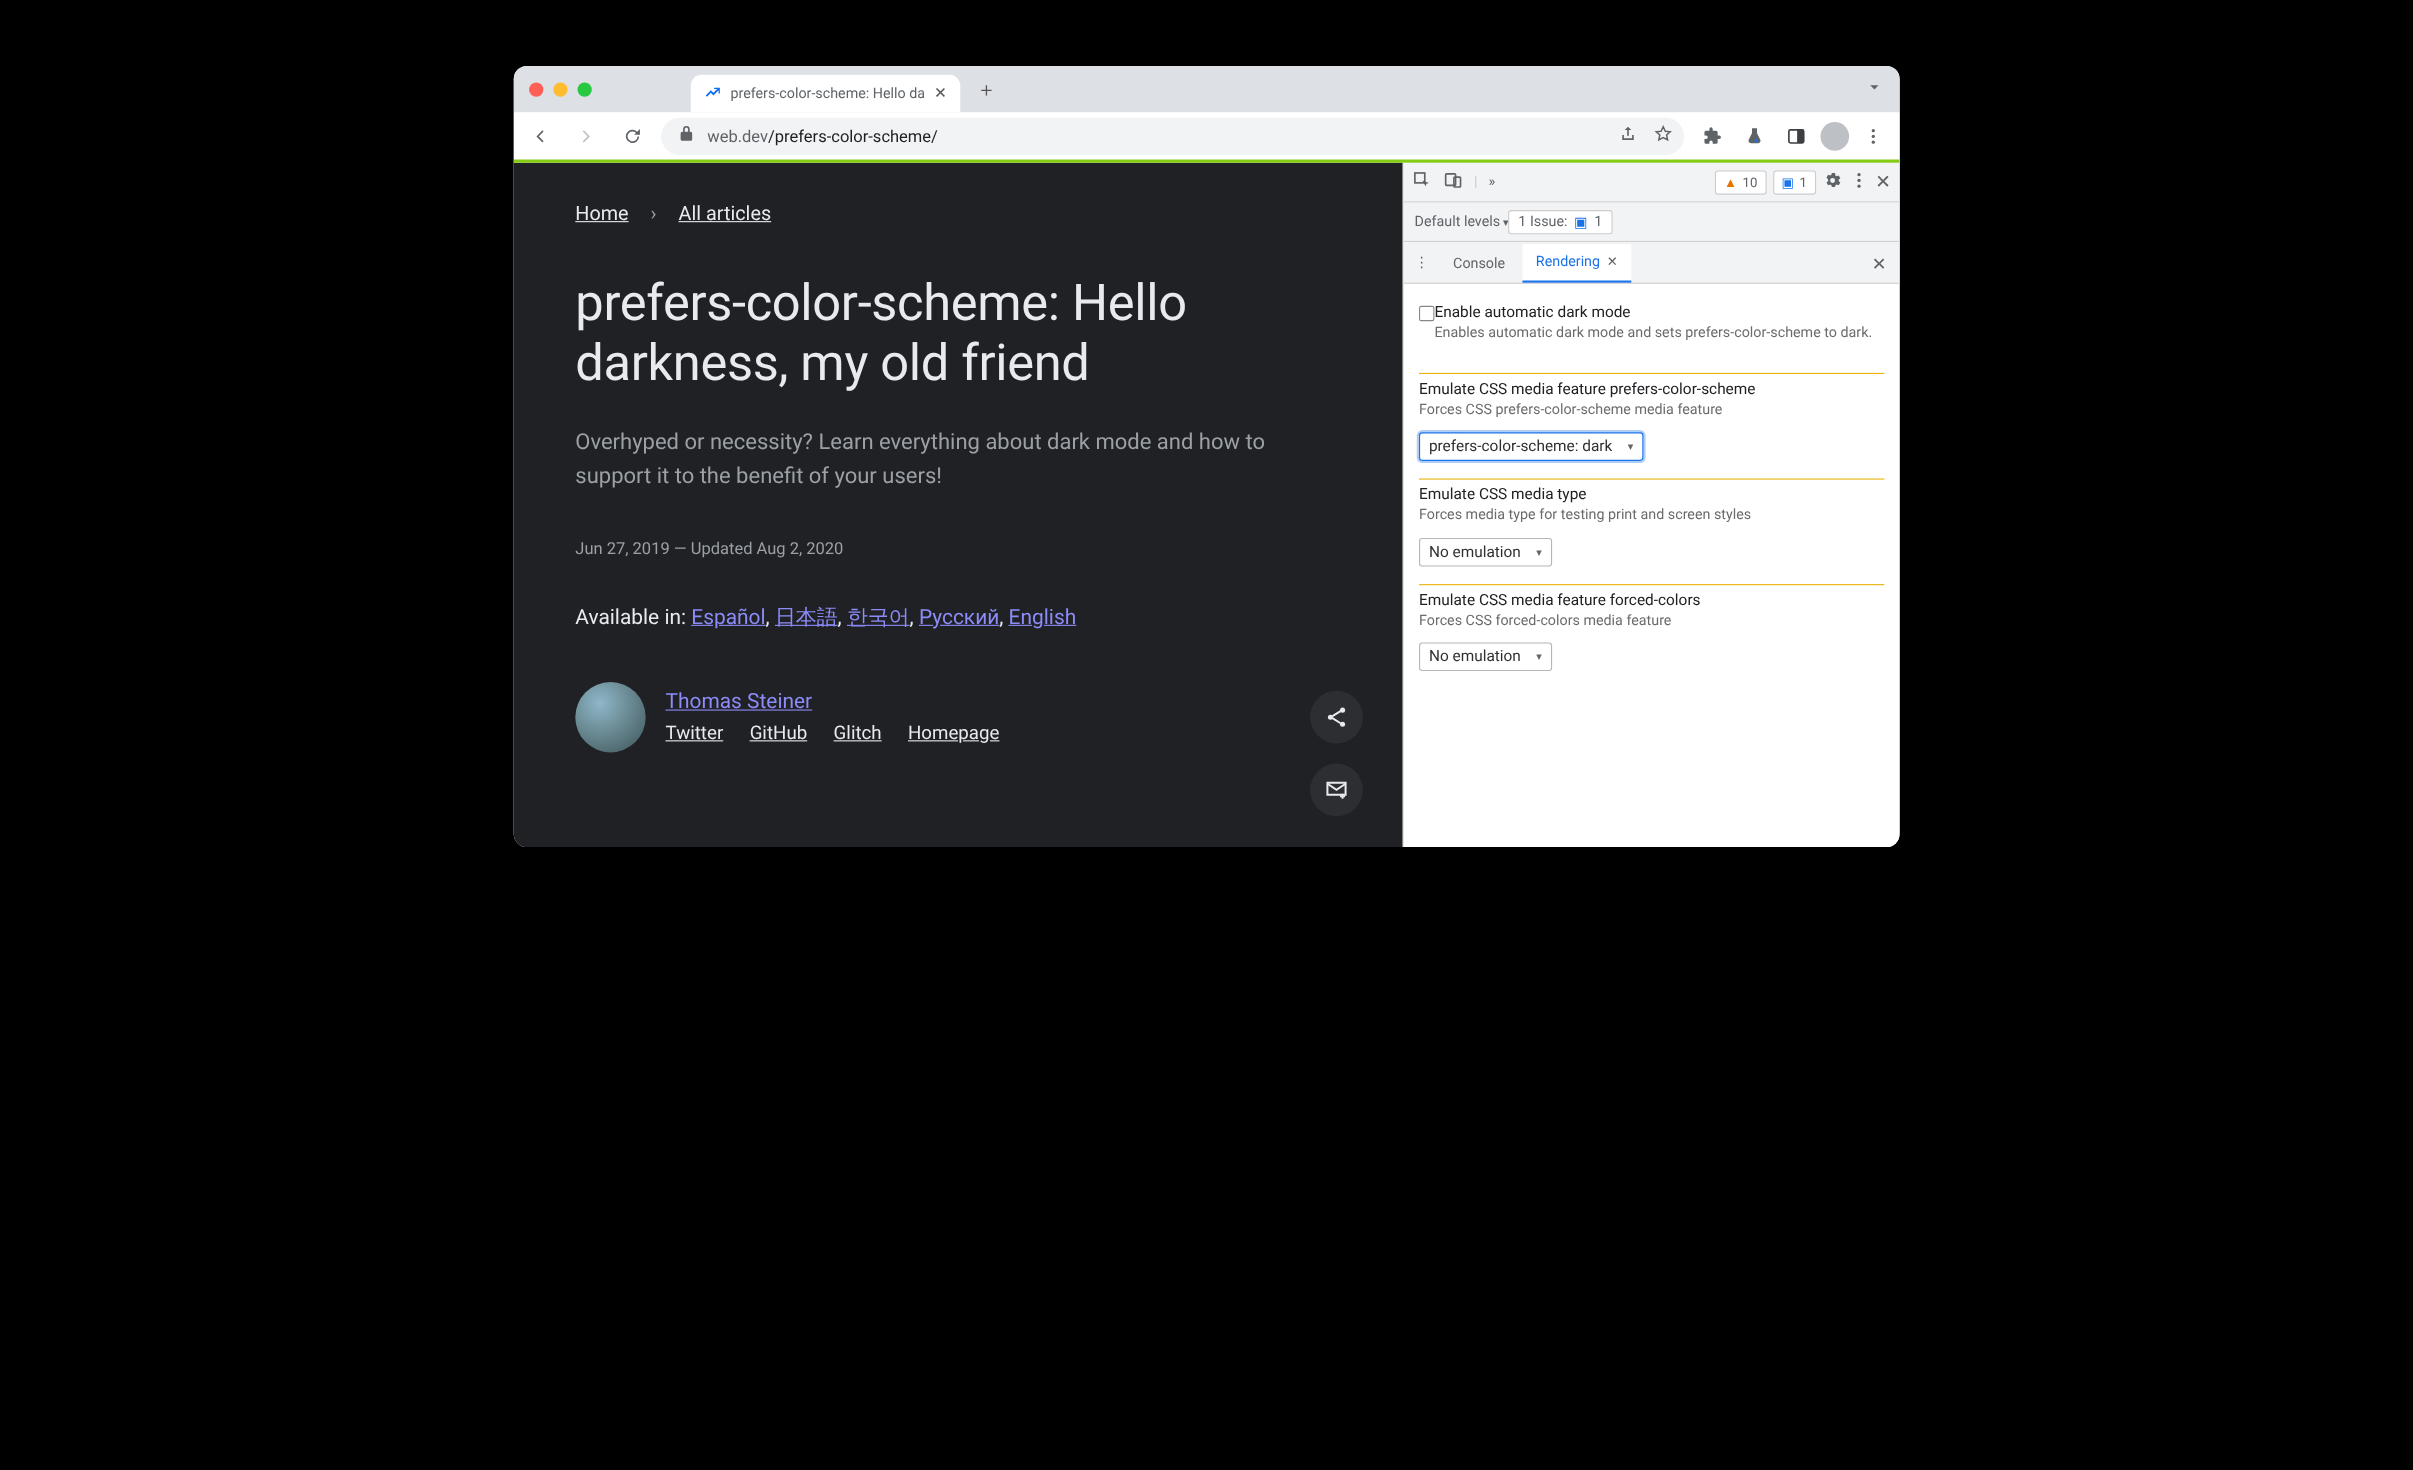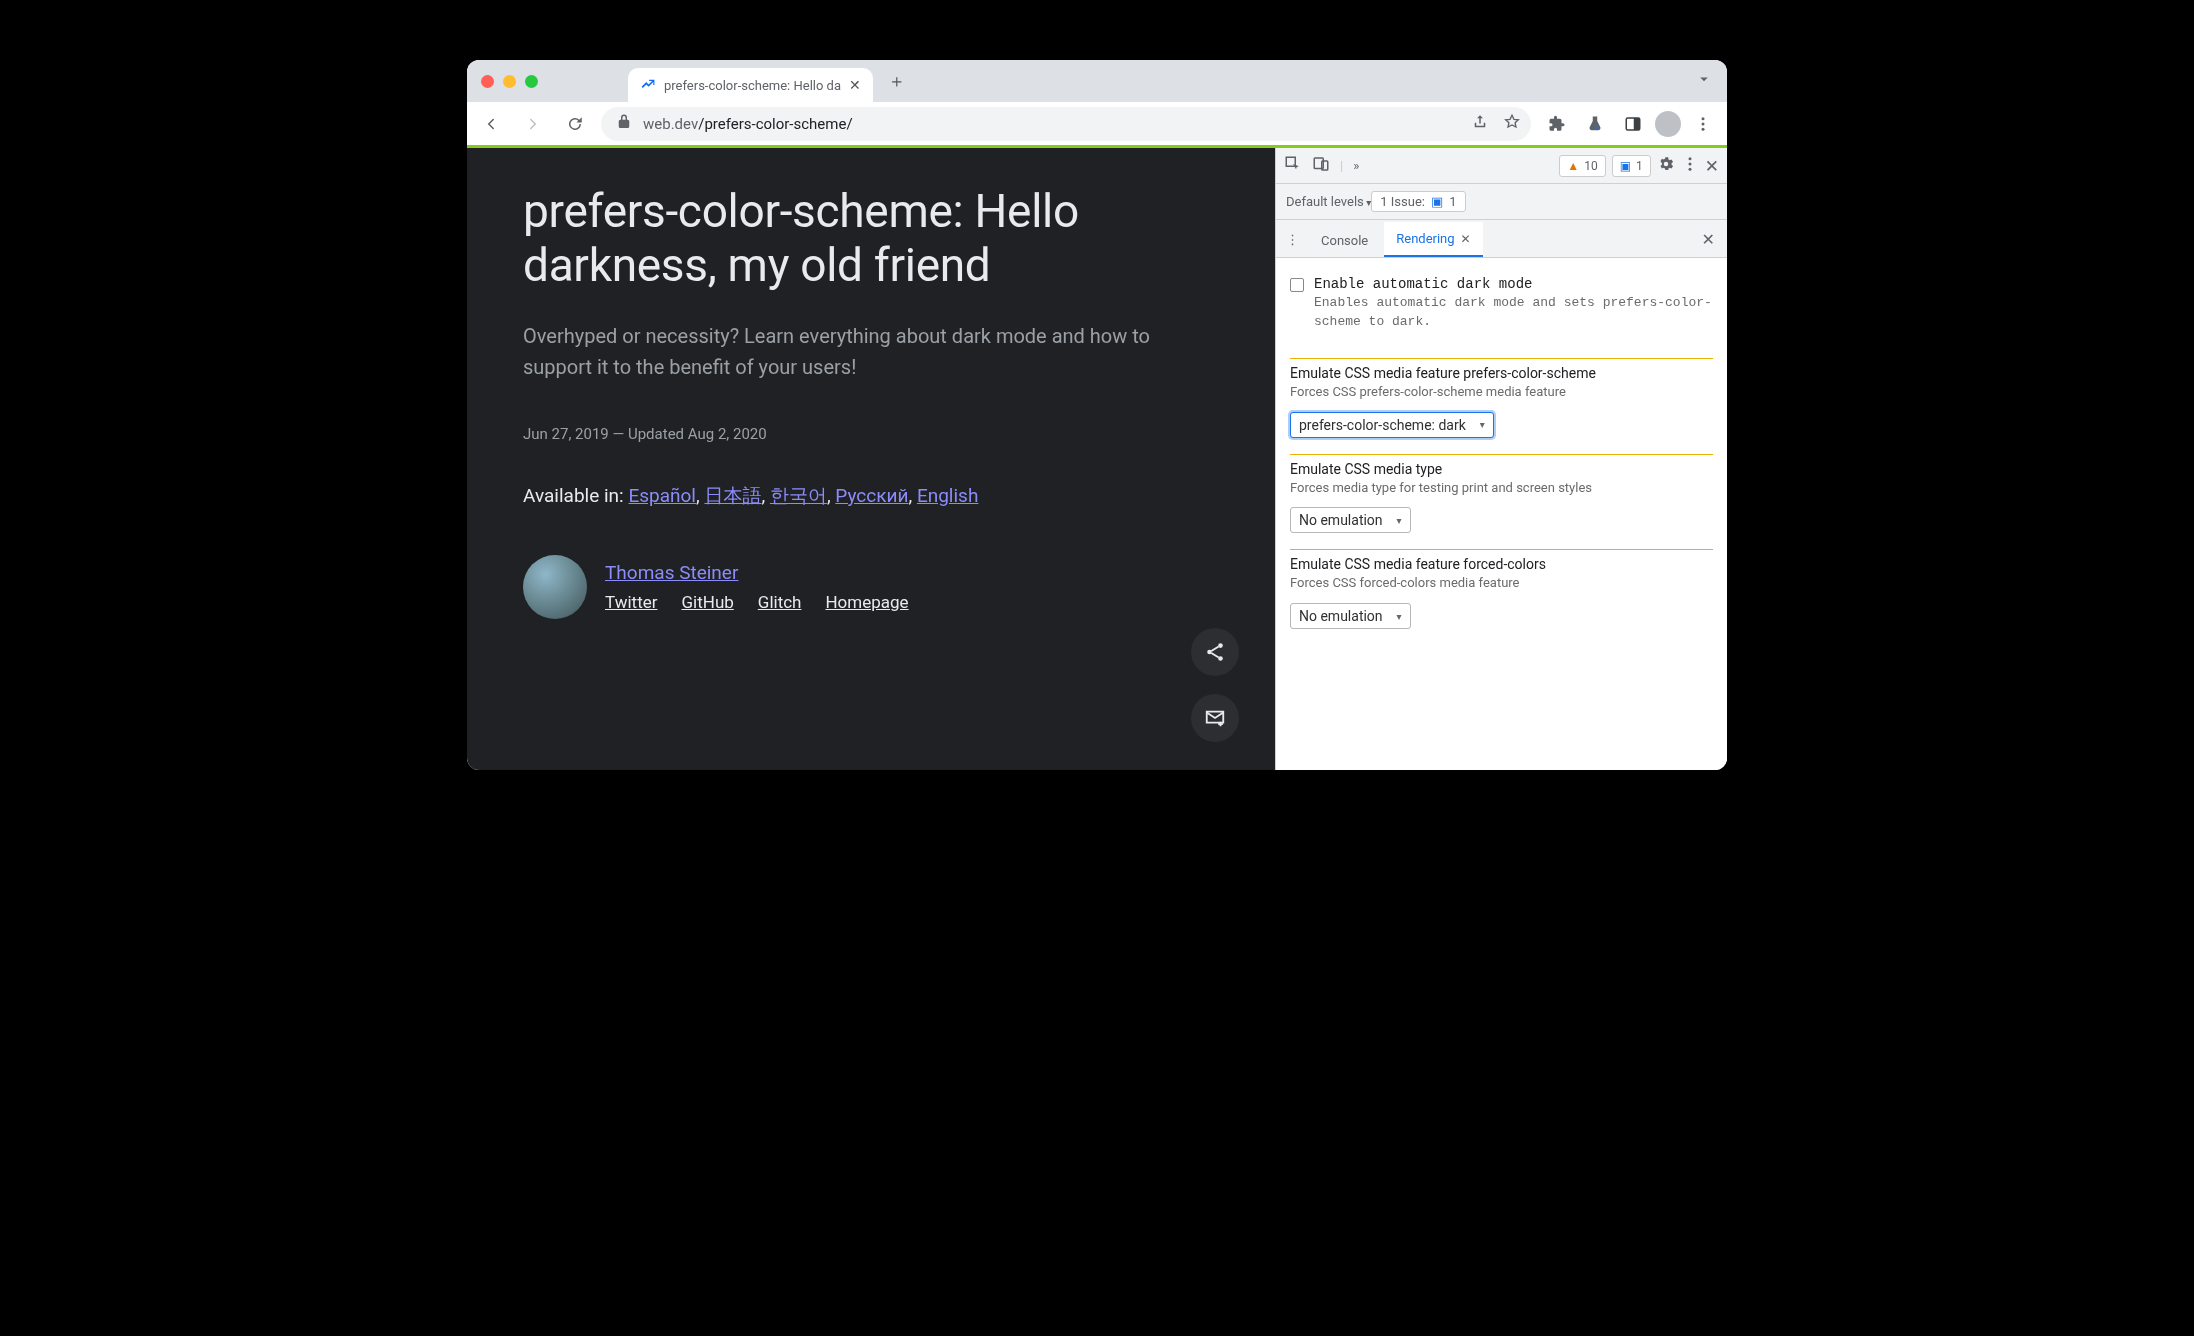--- a/index.html
+++ b/index.html
@@ -115,21 +115,21 @@
     padding:0 8px; background:#f1f3f4;
   }
   .dt-drawer-tabs .vdots{ color:#5f6368; padding:0 6px 10px 2px; }
   .dtab { padding:9px 12px; color:#5f6368; font-size:13px;margin-top:19px; }
   .dtab.active { color:#1a73e8; border-bottom:2px solid #1a73e8; background:#fff; }
   .dtab .x { margin-left:6px; color:#5f6368; font-size:12px; }
   .dt-drawer-tabs .rclose { margin-left:auto; color:#5f6368; padding-bottom:8px; padding-right:4px; font-size:16px; }
   .dt-body { flex:1; overflow:auto; padding: 12px 14px 0 14px; }
   .sect { padding: 6px 0 16px 0; border-top:1px solid #eab308; }
   .sect:first-child { border-top:none; }
-  .sect .row-chk { display:flex; gap:10px; align-items:flex-start;font-family:Liberation Mono, monospace; }
+  .sect .row-chk { display:flex; align-items:flex-start; }
   .sect .chk { width:14px; height:14px; border:1px solid #888; border-radius:2px; margin-top:2px; flex-shrink:0; }
   .sect-title { font-size:14px; color:#202124; margin-bottom:2px; }
   .sect-desc { font-size:13px; color:#6b6b6b; line-height:1.45; margin-bottom:10px; }
   .dt-select {
     display:inline-flex; align-items:center; gap:10px;
     border:1px solid #b6b6b6; border-radius:3px; padding:4px 8px; font-size:14px; color:#303030;
     background:#fff;
   }
   .dt-select.focused { box-shadow: 0 0 0 2px rgba(26,115,232,.35); border-color:#1a73e8; }
   .dt-select::after { content:"▾"; font-size:10px; color:#666; margin-left:4px; }
@@ -225,20 +225,25 @@
             <circle cx="12" cy="12" r="2"></circle>
             <circle cx="12" cy="19" r="2"></circle>
           </svg>
         </div>
     </div>
   </div>
 
   <div class="content">
 
     <div class="page">
+      <div class="breadcrumbs">
+        <a href="#">Home</a>
+        <span class="sep">›</span>
+        <a href="#">All articles</a>
+      </div>
 
       <h1 class="page-title">prefers-color-scheme: Hello darkness, my old friend</h1>
       <p class="subtitle">Overhyped or necessity? Learn everything about dark mode and how to support it to the benefit of your users!</p>
       <p class="dates">Jun 27, 2019 — Updated Aug 2, 2020</p>
 
       <p class="langs">
         <span class="k">Available in:</span>
         <a href="#">Español</a><span class="k">, </span>
         <a href="#">日本語</a><span class="k">, </span>
         <a href="#">한국어</a><span class="k">, </span>

